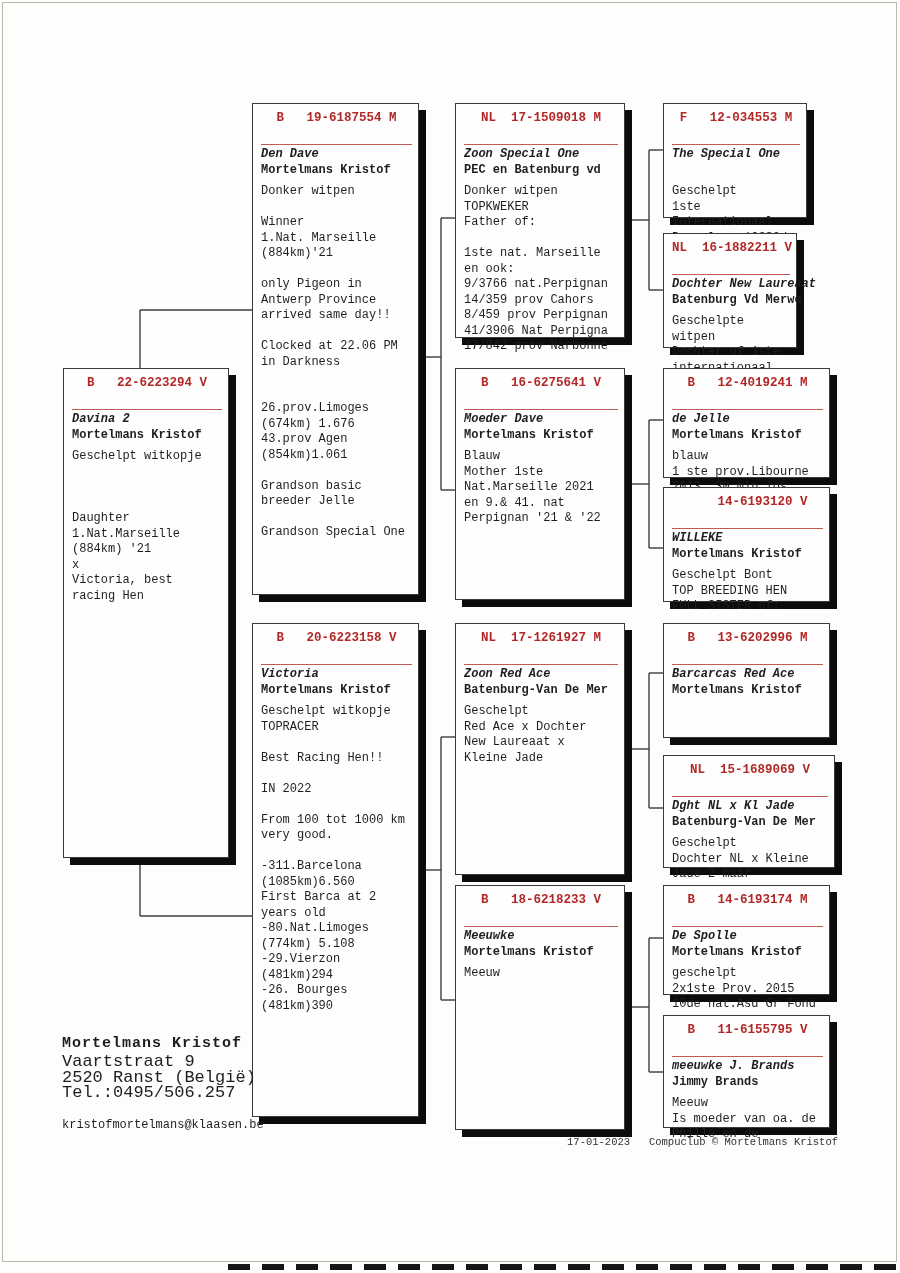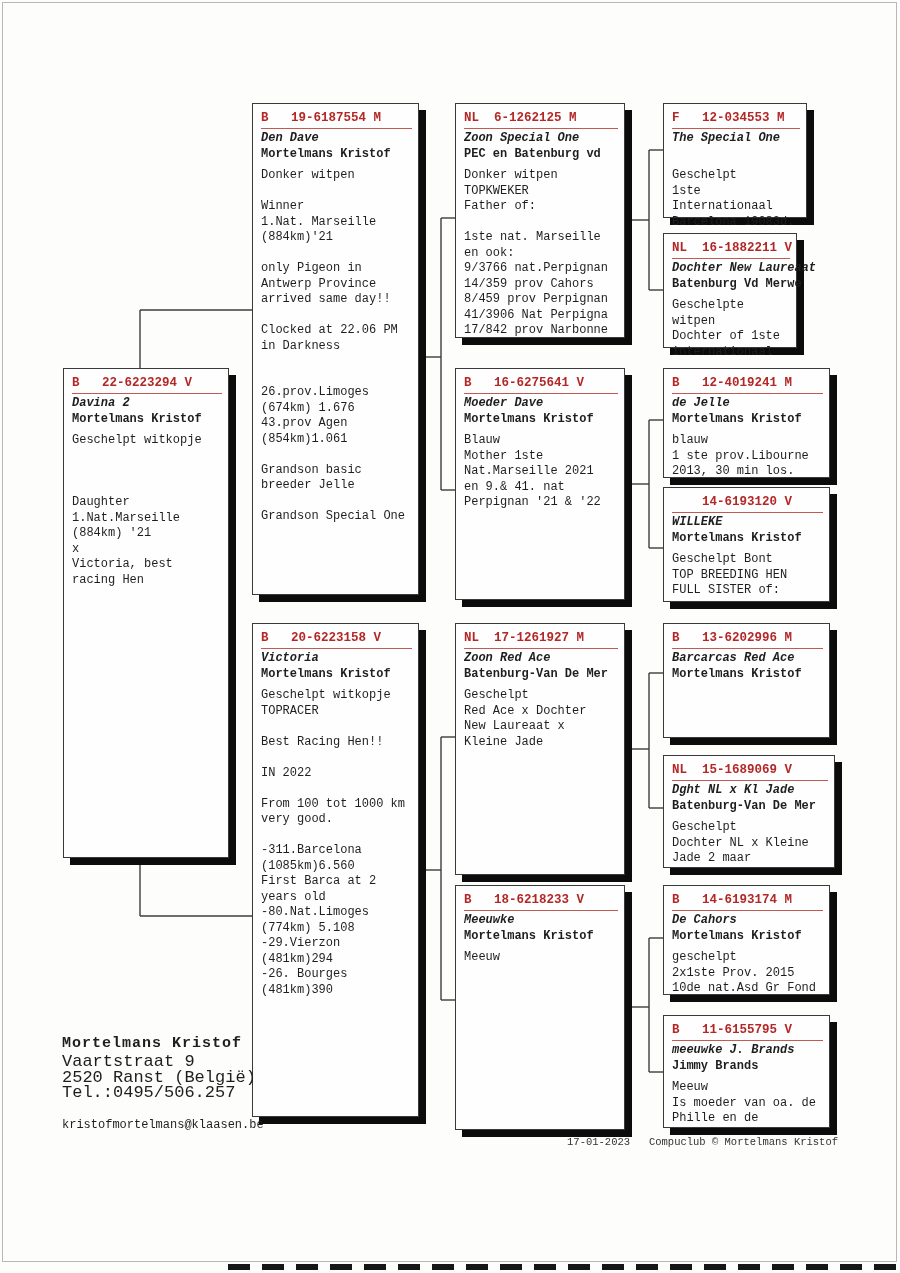--- a/index.html
+++ b/index.html
@@ -18,21 +18,21 @@
     font-size:22px; color:#2a2a2a; white-space:pre; letter-spacing:0.5px;
   }
   #connectors { position:absolute; left:0; top:0; }
   #connectors line { stroke:#3c3c3c; stroke-width:1.4; }
   .pbox {
     position:absolute; background:#fefefe; border:1px solid #3a3a3a;
     box-shadow:7px 7px 0 0 #0c0c0c; padding:6px 6px 4px 8px; box-sizing:border-box;
   }
   .pbox-header {
     color:#b32826; font-weight:bold; font-size:12.5px; line-height:16px;
-    white-space:pre; border-bottom:1px solid #c05a52; padding-bottom:2px; margin-bottom:2px;
+    white-space:pre; border-bottom:1px solid #c05a52; padding-bottom:18px; margin-bottom:2px;text-align:center;
   }
   .pbox-name { font-style:italic; font-weight:bold; font-size:12px; line-height:15.5px; white-space:pre; }
   .pbox-owner { font-weight:bold; font-size:12px; line-height:15.5px; min-height:15.5px; white-space:pre; }
   .pbox-body { font-size:12px; line-height:15.5px; white-space:pre-wrap;margin-top:6px; }
   #contact { position:absolute; left:62px; top:1034px; }
   #contact-name { font-weight:bold; font-size:15px; line-height:20px; letter-spacing:1px; }
   .contact-line { font-size:17px; line-height:15.5px; }
   #contact-email { font-size:12px; line-height:15.5px; margin-top:17px; }
   #footer {
     position:absolute; right:62px; top:1136px; 
@@ -146,21 +146,21 @@
 years old
 -80.Nat.Limoges
 (774km) 5.108
 -29.Vierzon
 (481km)294
 -26. Bourges
 (481km)390</div>
   </div>
 
   <div class="pbox" style="left:455px;top:103px;width:170px;height:235px">
-    <div class="pbox-header">NL  6-1262125 M</div>
+    <div class="pbox-header">NL  17-1509018 M</div>
     <div class="pbox-name">Zoon Special One</div>
     <div class="pbox-owner">PEC en Batenburg vd</div>
     <div class="pbox-body">Donker witpen
 TOPKWEKER
 Father of:
 
 1ste nat. Marseille
 en ook:
 9/3766 nat.Perpignan
 14/359 prov Cahors
@@ -243,21 +243,21 @@
     <div class="pbox-header">NL  15-1689069 V</div>
     <div class="pbox-name">Dght NL x Kl Jade</div>
     <div class="pbox-owner">Batenburg-Van De Mer</div>
     <div class="pbox-body">Geschelpt
 Dochter NL x Kleine
 Jade 2 maar</div>
   </div>
 
   <div class="pbox" style="left:663px;top:885px;width:167px;height:110px">
     <div class="pbox-header">B   14-6193174 M</div>
-    <div class="pbox-name">De Cahors</div>
+    <div class="pbox-name">De Spolle</div>
     <div class="pbox-owner">Mortelmans Kristof</div>
     <div class="pbox-body">geschelpt
 2x1ste Prov. 2015
 10de nat.Asd Gr Fond</div>
   </div>
 
   <div class="pbox" style="left:663px;top:1015px;width:167px;height:113px">
     <div class="pbox-header">B   11-6155795 V</div>
     <div class="pbox-name">meeuwke J. Brands</div>
     <div class="pbox-owner">Jimmy Brands</div>

